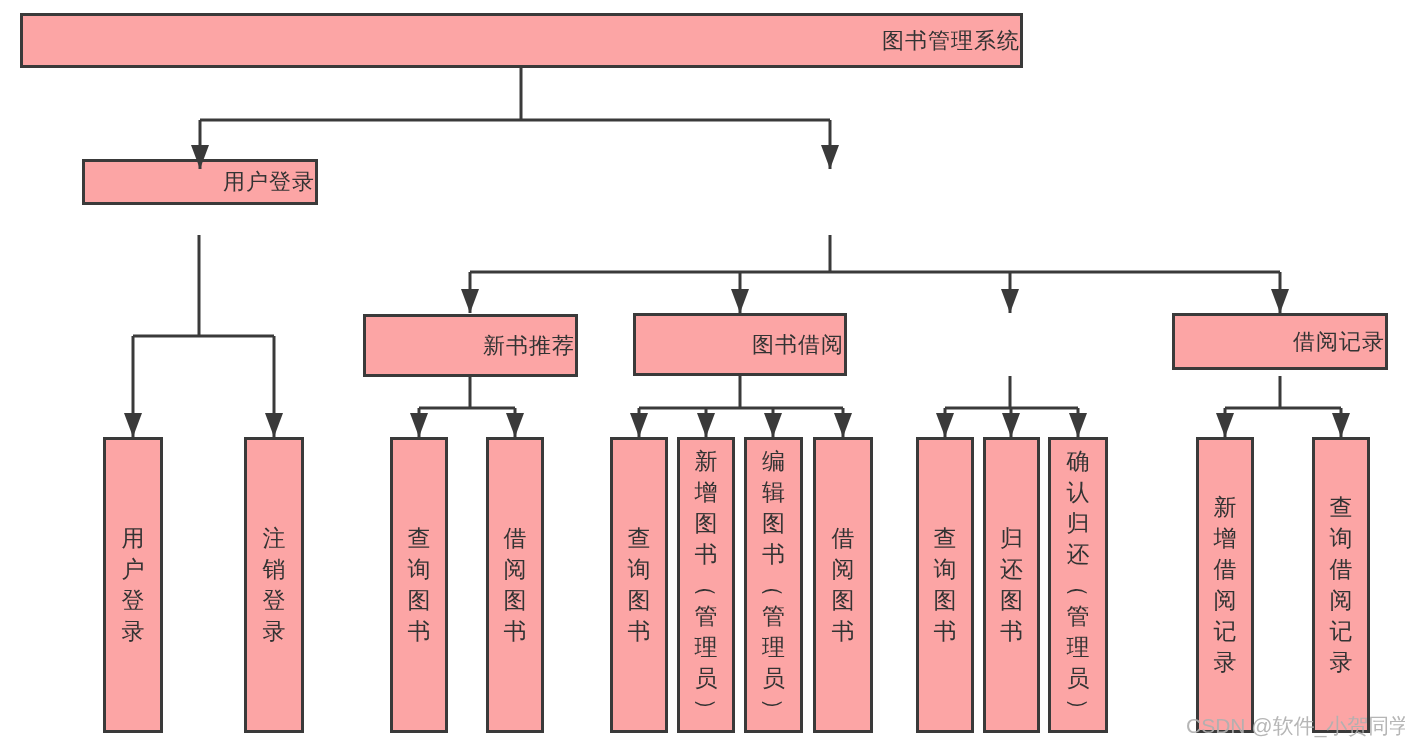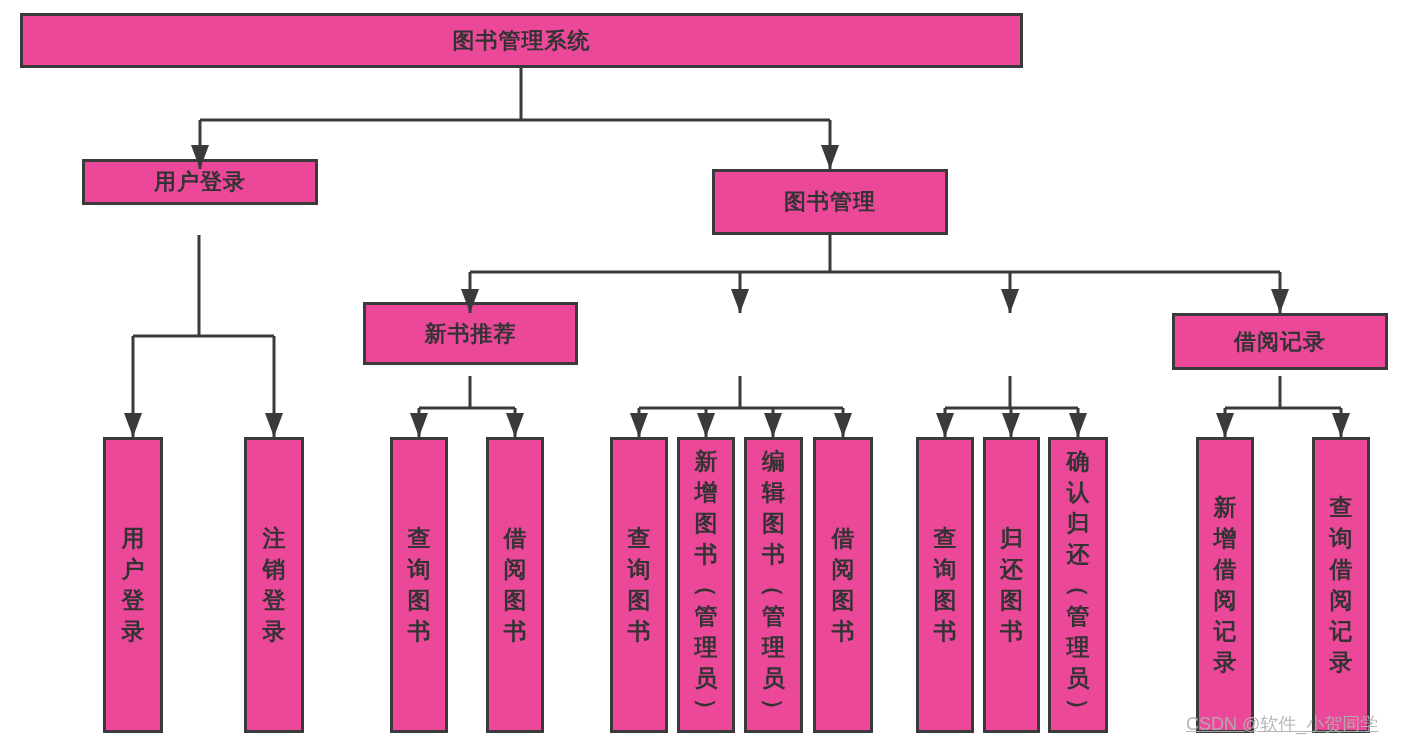--- a/index.html
+++ b/index.html
@@ -8,64 +8,63 @@
     --text:#333333;
     --wm:#b0b0b0;
     --bg:#ffffff;
   }
   html,body{margin:0;padding:0;background:var(--bg);}
   body{font-family:"Liberation Sans","DejaVu Sans",sans-serif;}
   .stage{
     position:relative;width:1405px;height:747px;background:var(--bg);overflow:hidden;
   }
   .box{
-    position:absolute;background:#ec4899;border:3px solid var(--border);
-    box-sizing:border-box;display:flex;align-items:center;justify-content:center;
+    position:absolute;background:#fca5a5;border:3px solid var(--border);
+    box-sizing:border-box;display:flex;align-items:center;justify-content:flex-end;
     color:var(--text);
-    font-weight:bold;
   }
   .hlabel{font-size:22px;letter-spacing:1px;white-space:nowrap;}
   .vlabel{
     display:flex;flex-direction:column;justify-content:center;align-items:center;
     width:100%;height:100%;
   }
   .vchar{
     display:block;height:31px;line-height:31px;width:100%;
     text-align:center;font-size:23px;
   }
   .vchar.rot{transform:rotate(90deg);}
   svg.connectors{
     position:absolute;left:0;top:0;width:1405px;height:747px;
     pointer-events:none;
   }
   .cline{stroke:var(--line);stroke-width:3;fill:none;}
   .arrowhead{fill:var(--line);}
   .watermark{
     position:absolute;left:1186px;top:712px;width:214px;
-    font-size:18px;color:var(--wm);opacity:.92;white-space:nowrap;z-index:5;text-decoration:underline;
+    font-size:21px;color:var(--wm);opacity:.92;white-space:nowrap;z-index:5;
   }
 </style>
 </head>
 <body>
 
 <div class="stage">
 
   <div class="box" style="left:20px;top:13px;width:1003px;height:55px">
     <span class="hlabel">图书管理系统</span>
   </div>
 
   <div class="box" style="left:82px;top:159px;width:236px;height:46px">
     <span class="hlabel">用户登录</span>
   </div>
-  <div class="box" style="left:712px;top:169px;width:236px;height:66px">
-    <span class="hlabel">图书管理</span>
-  </div>
-
-  <div class="box" style="left:363px;top:302px;width:215px;height:63px">
+
+  <div class="box" style="left:363px;top:314px;width:215px;height:63px">
     <span class="hlabel">新书推荐</span>
+  </div>
+  <div class="box" style="left:633px;top:313px;width:214px;height:63px">
+    <span class="hlabel">图书借阅</span>
   </div>
   <div class="box" style="left:1172px;top:313px;width:216px;height:57px">
     <span class="hlabel">借阅记录</span>
   </div>
 
   <div class="box" style="left:103px;top:437px;width:60px;height:296px">
     <span class="vlabel">
         <span class="vchar">用</span>
         <span class="vchar">户</span>
         <span class="vchar">登</span>

